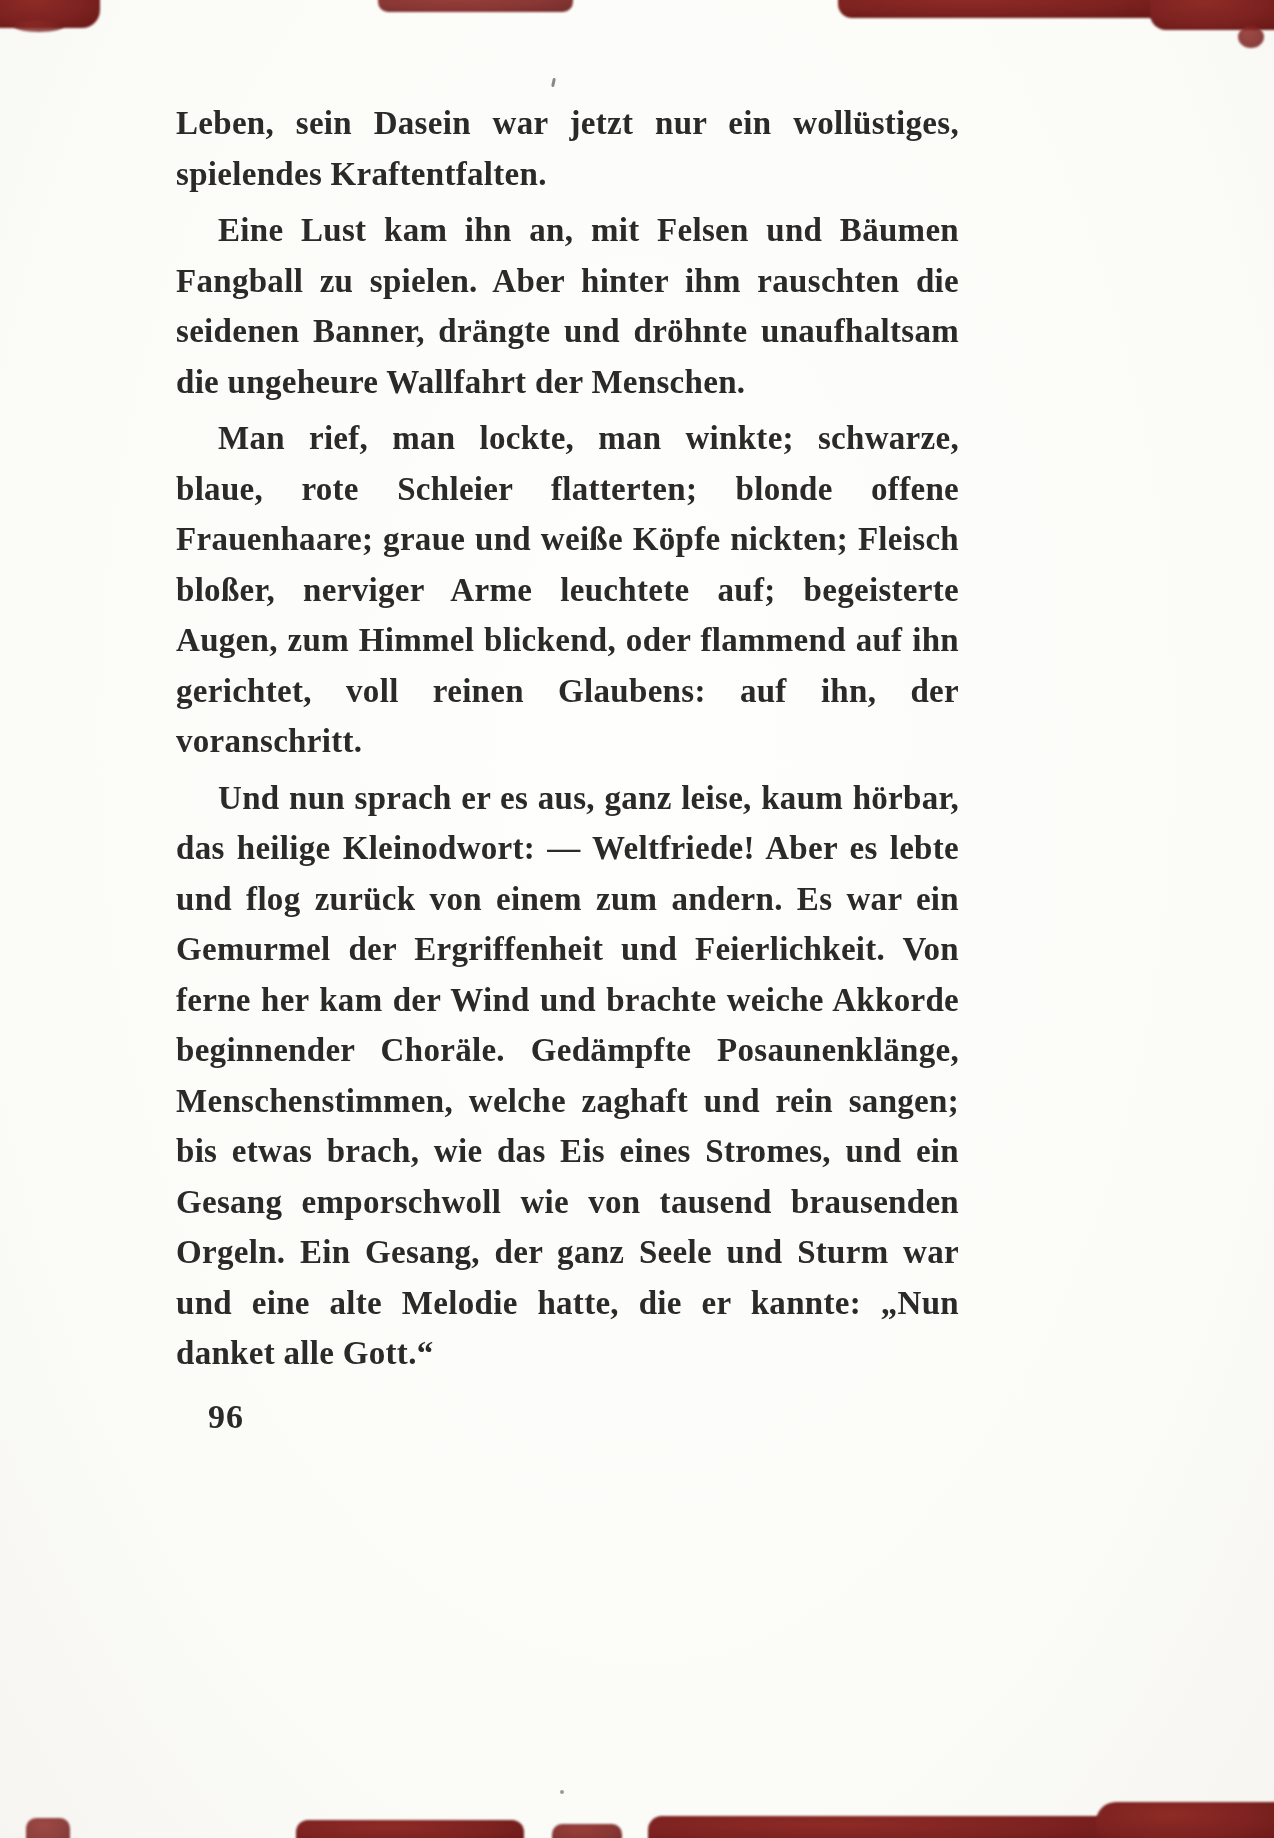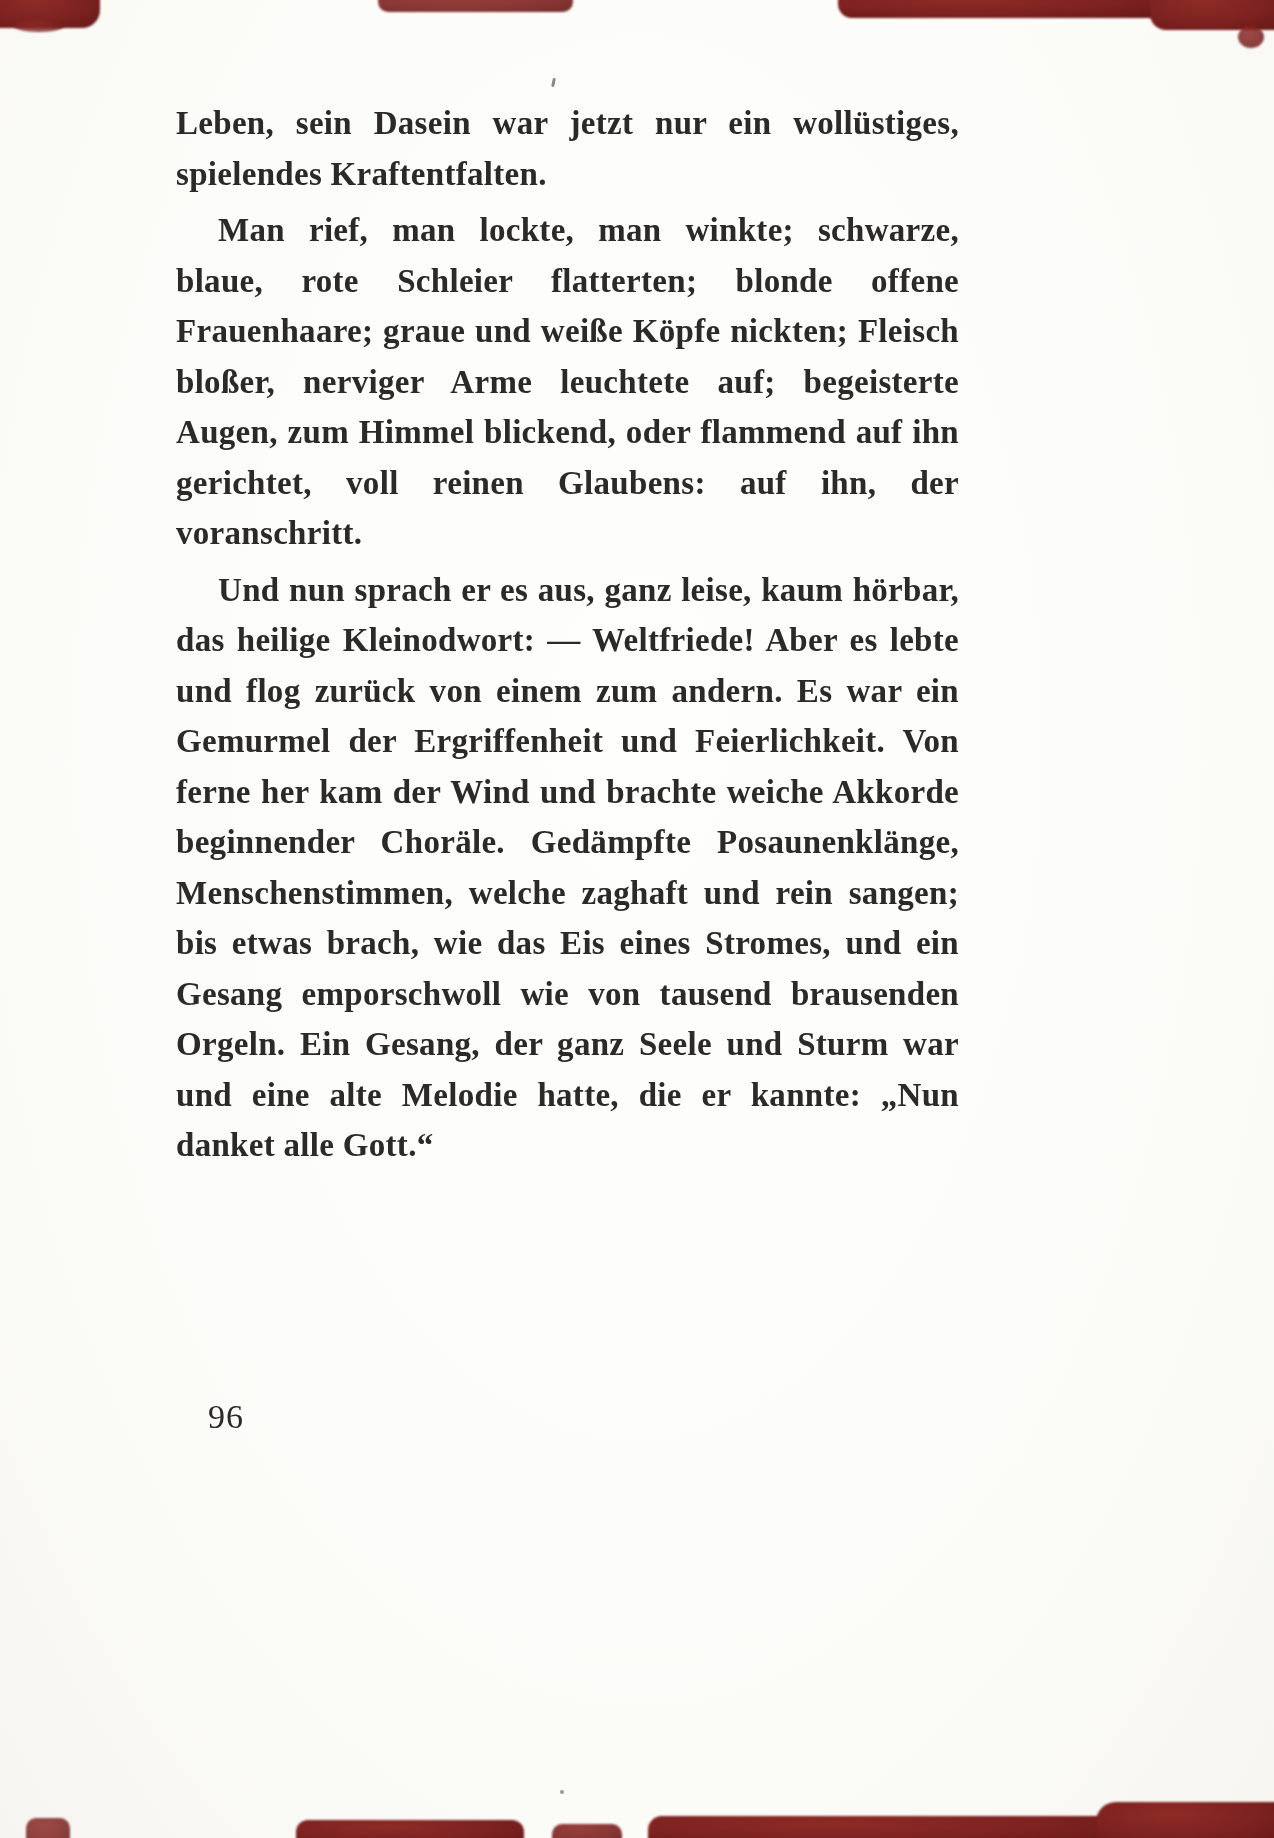--- a/index.html
+++ b/index.html
@@ -37,21 +37,21 @@
   }
   .text-block p.indent {
     text-indent: 42px;
   }
   .page-number {
     position: absolute;
     left: 208px;
     top: 1398px;
     color: #2b2a28;
     font-size: 34px;
-    font-weight: normal;
+    font-weight: bold;
     letter-spacing: 1px;
   }
   
   .artifact {
     position: absolute;
     background: radial-gradient(ellipse at 40% 30%, #8e2b26 0%, #7c2220 55%, #641715 100%);
     filter: blur(1.2px);
   }
   .a-top-left      { left: -8px;   top: -10px;  width: 108px; height: 38px; border-radius: 0 0 18px 8px; }
   .a-top-left-2    { left: 14px;   top: 20px;   width: 50px;  height: 12px; border-radius: 50%; opacity: .8; }
@@ -99,18 +99,19 @@
   <div class="artifact a-bot-mid-1"></div>
   <div class="artifact a-bot-mid-2"></div>
   <div class="artifact a-bot-wide"></div>
   <div class="artifact a-bot-corner"></div>
 
   <div class="stray-mark"></div>
   <div class="stray-dot"></div>
 
   <div class="text-block">
     <p>Leben, sein Dasein war jetzt nur ein wollüstiges, spielendes Kraftentfalten.</p>
+    <p class="indent">Eine Lust kam ihn an, mit Felsen und Bäumen Fangball zu spielen. Aber hinter ihm rauschten die seidenen Banner, drängte und dröhnte unaufhaltsam die ungeheure Wallfahrt der Menschen.</p>
     <p class="indent">Man rief, man lockte, man winkte; schwarze, blaue, rote Schleier flatterten; blonde offene Frauenhaare; graue und weiße Köpfe nickten; Fleisch bloßer, nerviger Arme leuchtete auf; begeisterte Augen, zum Himmel blickend, oder flammend auf ihn gerichtet, voll reinen Glaubens: auf ihn, der voranschritt.</p>
     <p class="indent">Und nun sprach er es aus, ganz leise, kaum hörbar, das heilige Kleinodwort: — Weltfriede! Aber es lebte und flog zurück von einem zum andern. Es war ein Gemurmel der Ergriffenheit und Feierlichkeit. Von ferne her kam der Wind und brachte weiche Akkorde beginnender Choräle. Gedämpfte Posaunenklänge, Menschenstimmen, welche zaghaft und rein sangen; bis etwas brach, wie das Eis eines Stromes, und ein Gesang emporschwoll wie von tausend brausenden Orgeln. Ein Gesang, der ganz Seele und Sturm war und eine alte Melodie hatte, die er kannte: „Nun danket alle Gott.“</p>
   </div>
 
   <div class="page-number">96</div>
 </div>
 
 </body></html>

